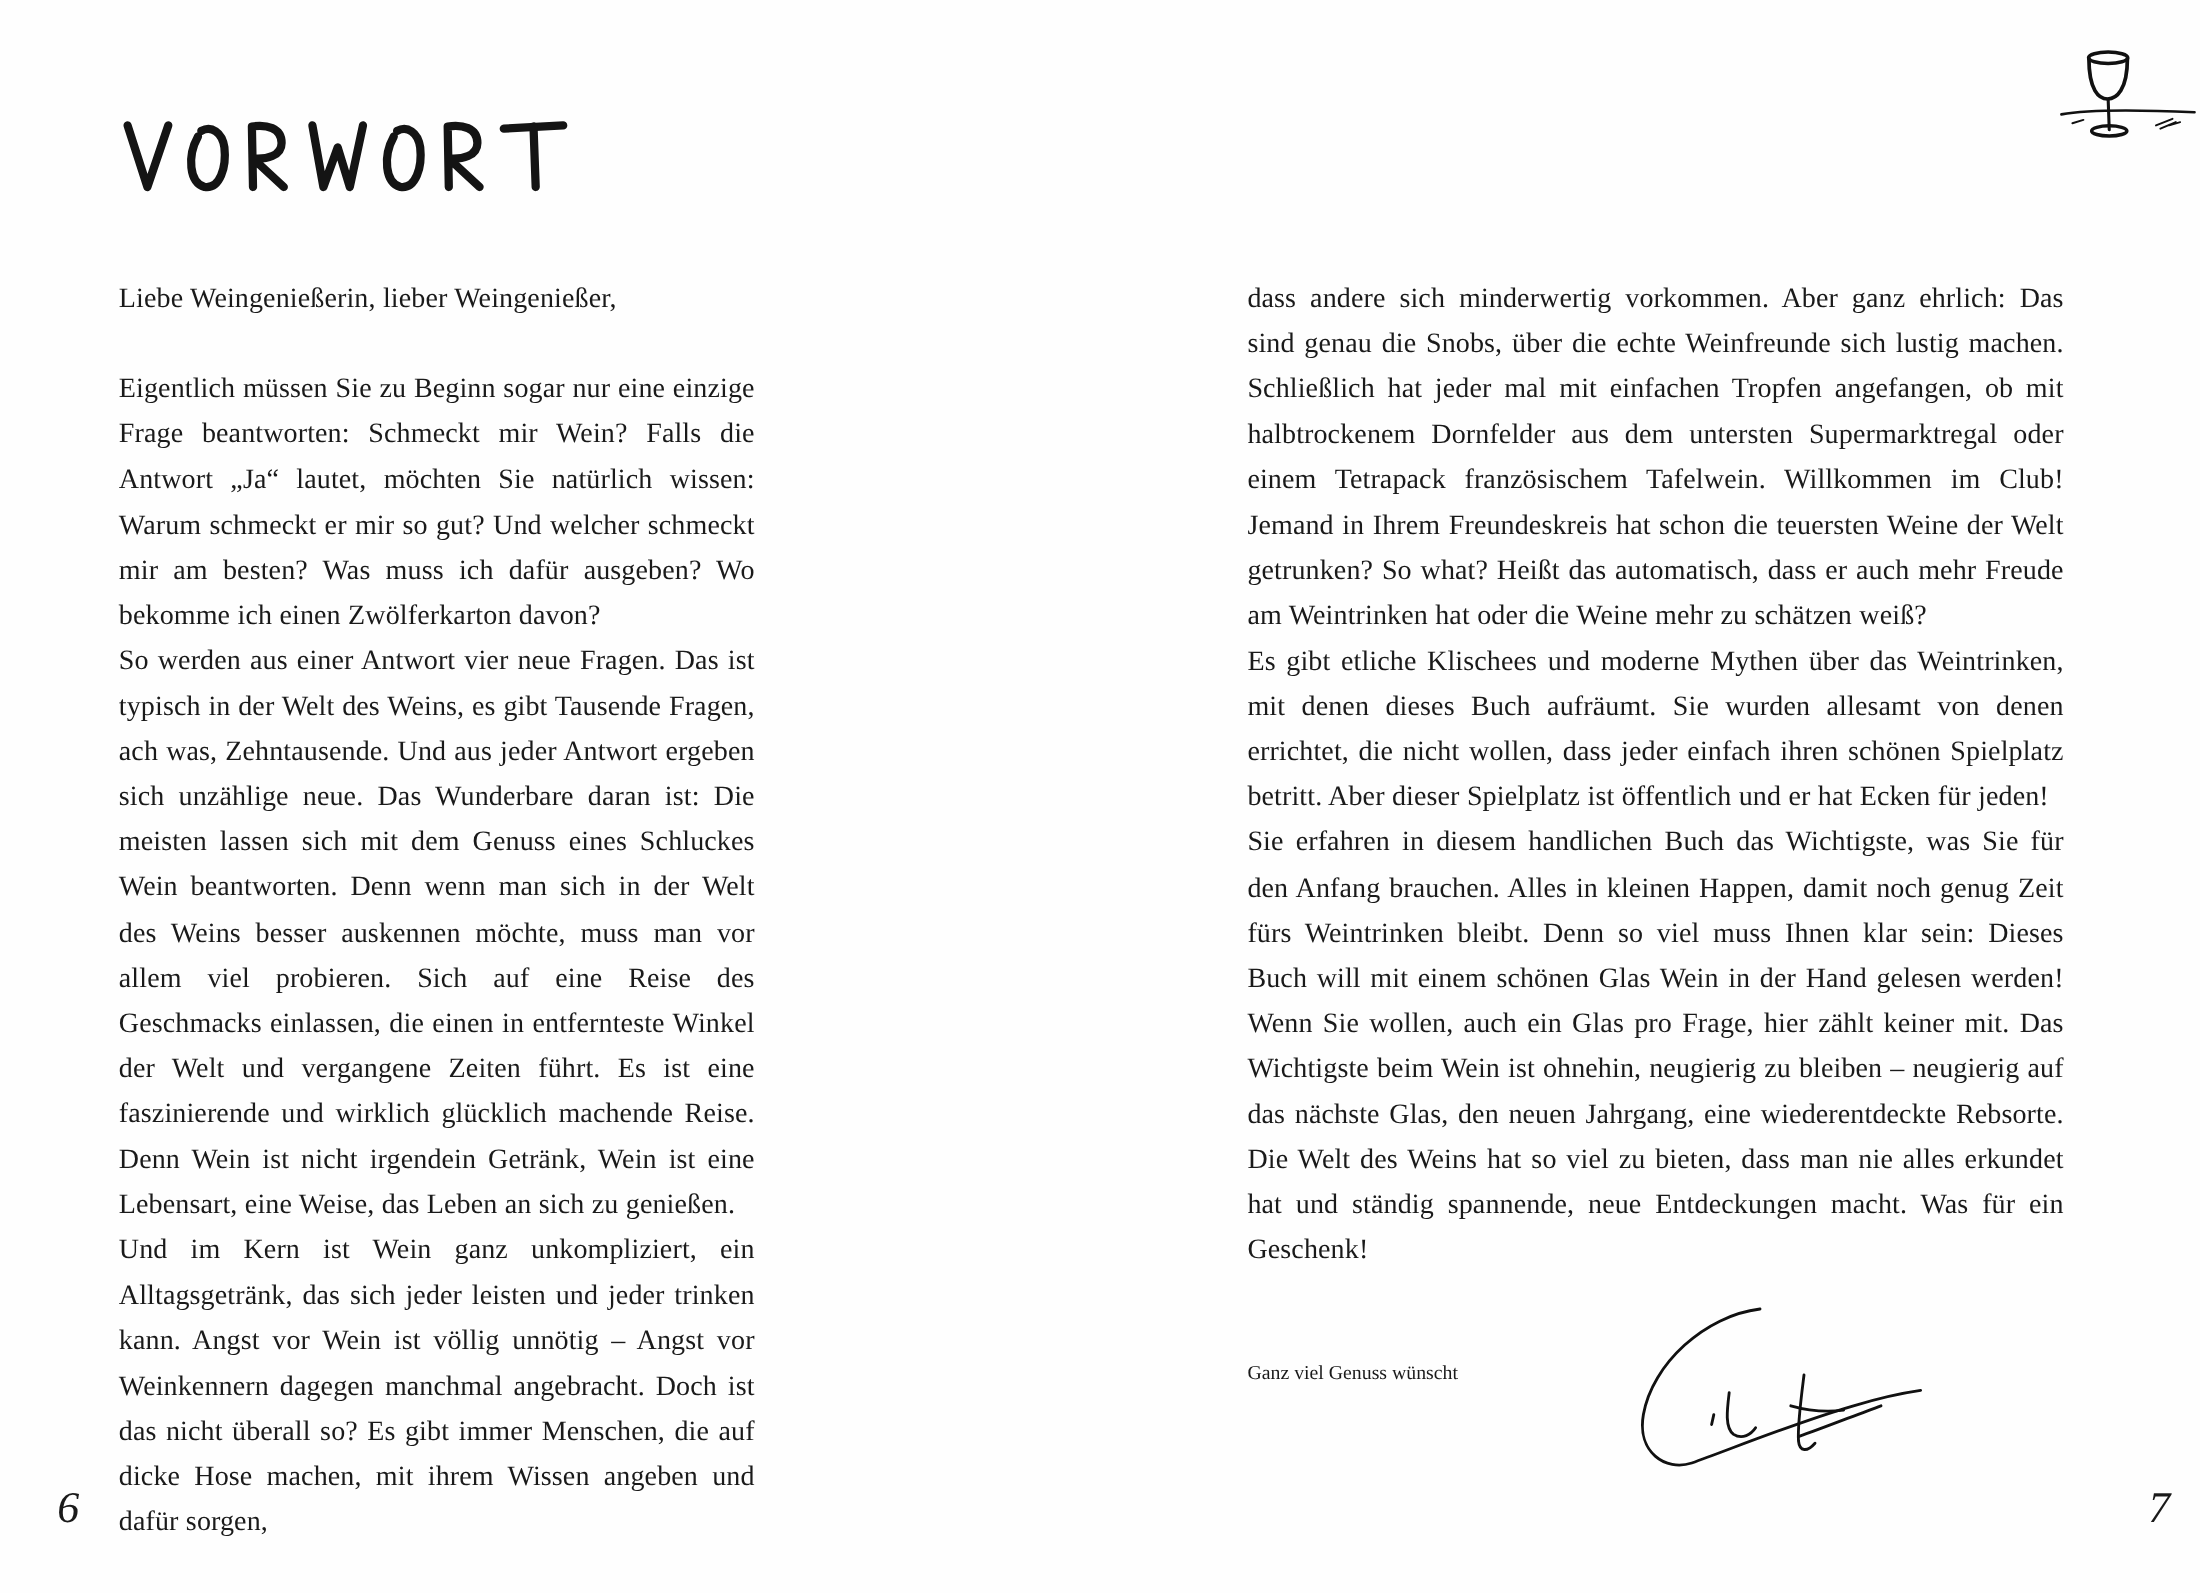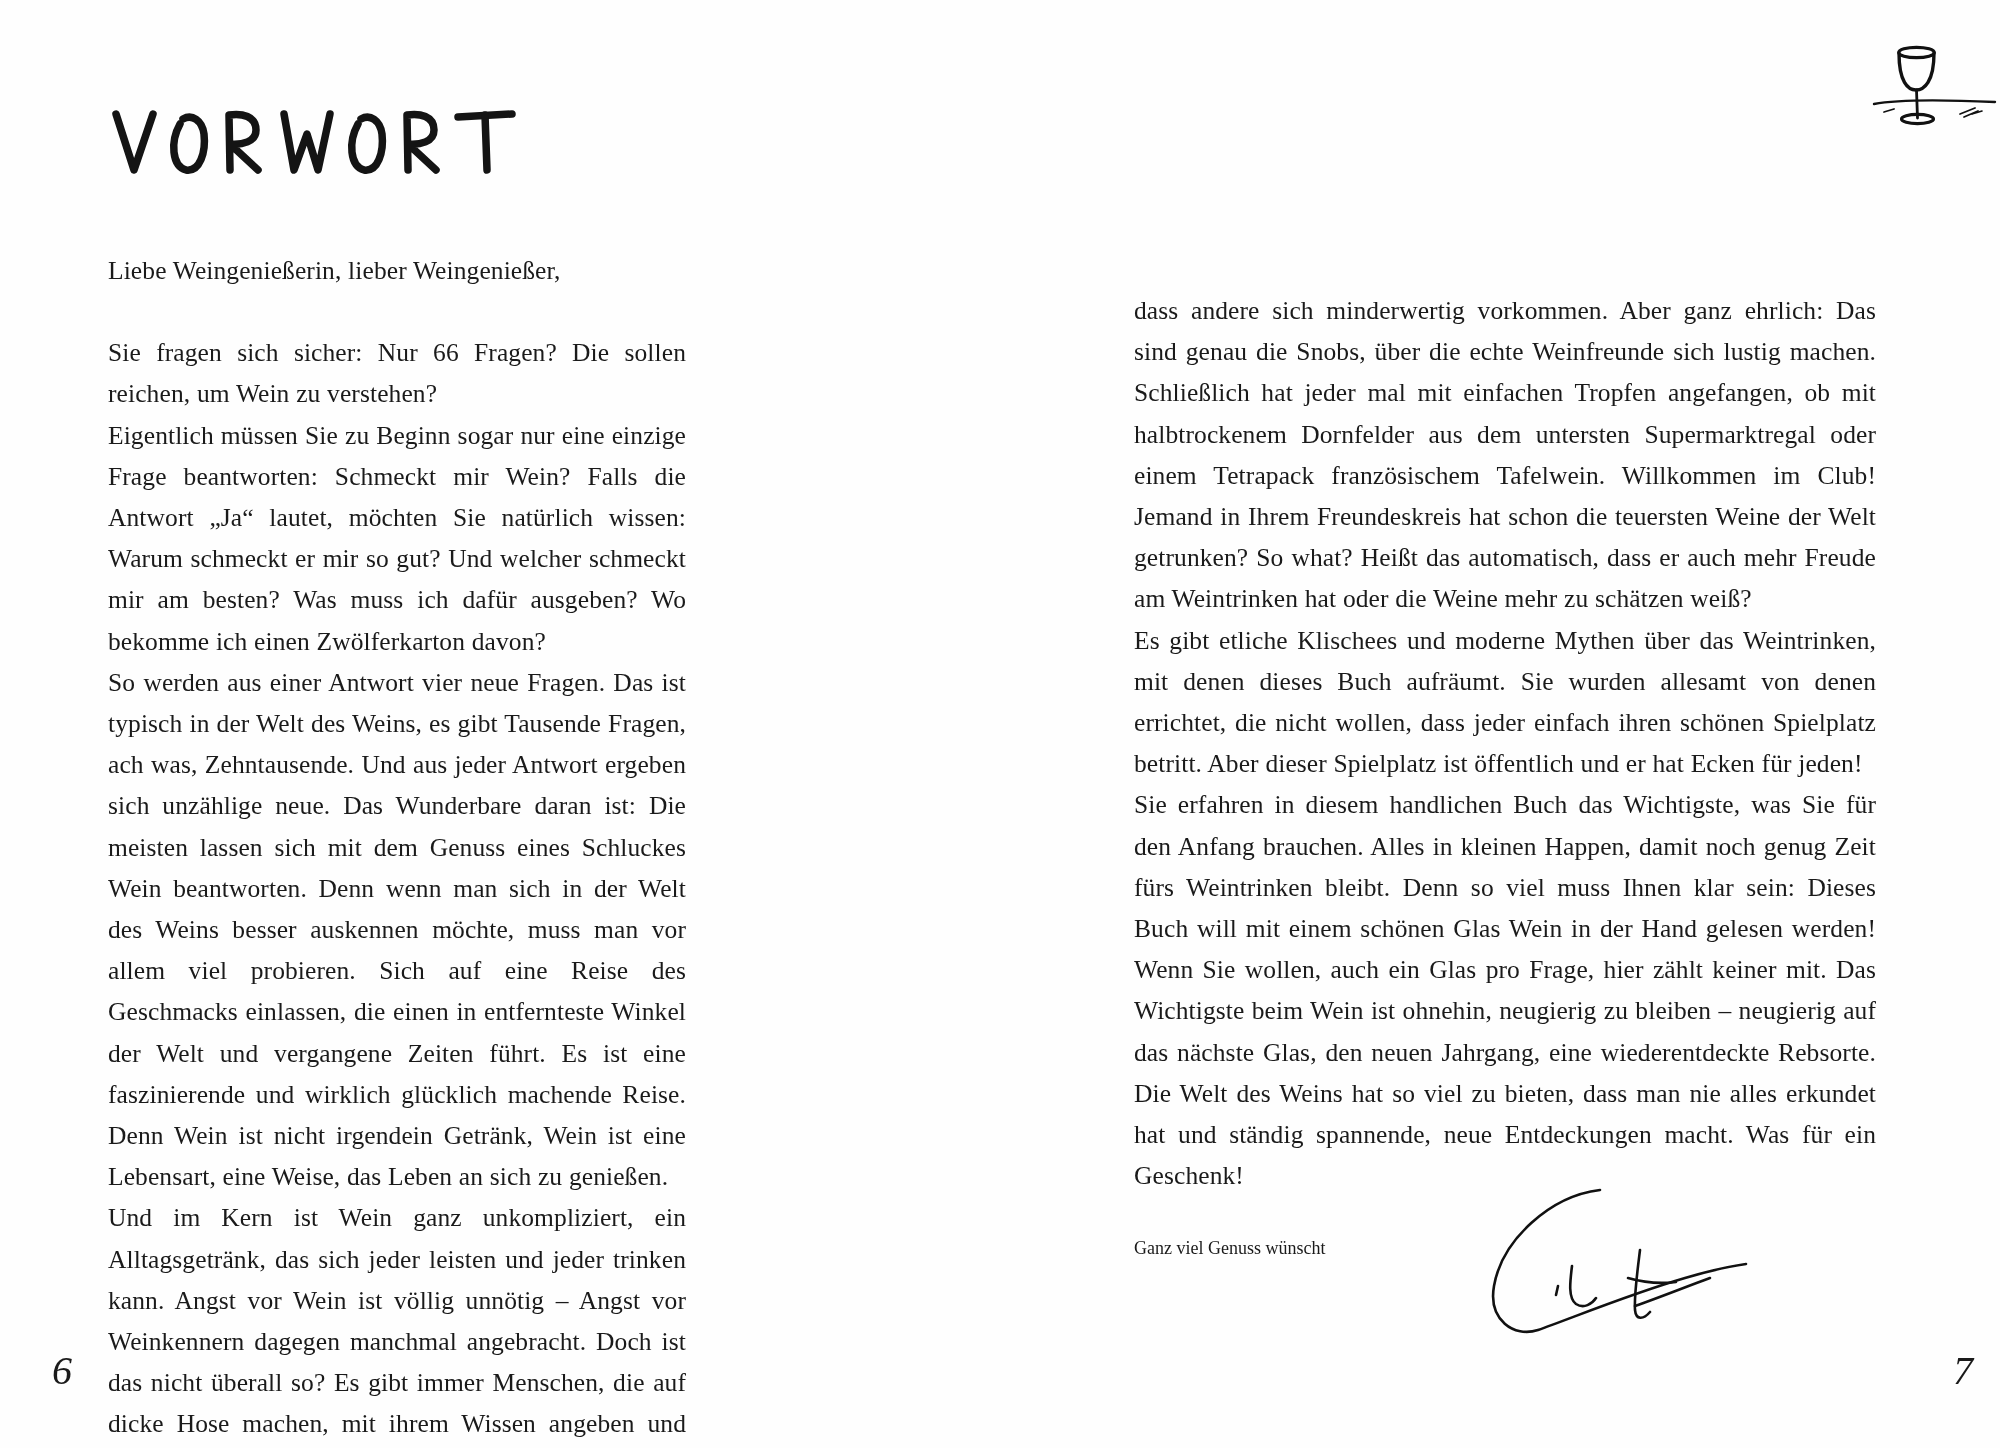--- a/index.html
+++ b/index.html
@@ -54,21 +54,21 @@
     font-size: 25.5px;
     line-height: 41.2px;
     text-align: justify;
     text-justify: inter-word;
     letter-spacing: 0.1px;
     word-spacing: 0.2px;
     -webkit-hyphens: none;
     hyphens: none;
   }
   .column.left  { left: 108px; }
-  .column.right { left: 1134px; width: 742px; margin-top: 40px; }
+  .column.right { left: 1134px; width: 742px; }
   .column.right { font-size: 25.5px; line-height: 41.2px; }
 
   .column p {
     margin: 0;
   }
   .salutation {
     margin-bottom: 41px !important;
   }
   
   .column p::after {
@@ -164,21 +164,20 @@
         <path d="M377 7 L 379 62" stroke-width="7.5"></path>
       </g>
       <text class="title-fallback" x="0" y="60">VORWORT</text>
     </svg>
   </div>
 
   <div class="gutter"></div>
 
   <div class="column left">
     <p class="salutation no-stretch">Liebe Weingenießerin, lieber Weingenießer,</p>
-    <p class="no-stretch">Sie fragen sich sicher: Nur 66 Fragen? Die sollen reichen, um Wein zu verstehen?</p>
     <p class="no-stretch">Eigentlich müssen Sie zu Beginn sogar nur eine einzige Frage beantworten: Schmeckt mir Wein? Falls die Antwort „Ja“ lautet, möchten Sie natürlich wissen: Warum schmeckt er mir so gut? Und welcher schmeckt mir am besten? Was muss ich dafür ausgeben? Wo bekomme ich einen Zwölferkarton davon?</p>
     <p class="no-stretch">So werden aus einer Antwort vier neue Fragen. Das ist typisch in der Welt des Weins, es gibt Tausende Fragen, ach was, Zehntausende. Und aus jeder Antwort ergeben sich unzählige neue. Das Wunderbare daran ist: Die meisten lassen sich mit dem Genuss eines Schluckes Wein beantworten. Denn wenn man sich in der Welt des Weins besser auskennen möchte, muss man vor allem viel probieren. Sich auf eine Reise des Geschmacks einlassen, die einen in entfernteste Winkel der Welt und vergangene Zeiten führt. Es ist eine faszinierende und wirklich glücklich machende Reise. Denn Wein ist nicht irgendein Getränk, Wein ist eine Lebensart, eine Weise, das Leben an sich zu genießen.</p>
     <p class="no-stretch">Und im Kern ist Wein ganz unkompliziert, ein Alltagsgetränk, das sich jeder leisten und jeder trinken kann. Angst vor Wein ist völlig unnötig – Angst vor Weinkennern dagegen manchmal angebracht. Doch ist das nicht überall so? Es gibt immer Menschen, die auf dicke Hose machen, mit ihrem Wissen angeben und dafür sorgen,</p>
   </div>
 
   <div class="column right">
     <p class="no-stretch">dass andere sich minderwertig vorkommen. Aber ganz ehrlich: Das sind genau die Snobs, über die echte Weinfreunde sich lustig machen. Schließlich hat jeder mal mit einfachen Tropfen angefangen, ob mit halbtrockenem Dornfelder aus dem untersten Supermarktregal oder einem Tetrapack französischem Tafelwein. Willkommen im Club! Jemand in Ihrem Freundeskreis hat schon die teuersten Weine der Welt getrunken? So what? Heißt das automatisch, dass er auch mehr Freude am Weintrinken hat oder die Weine mehr zu schätzen weiß?</p>
     <p class="no-stretch">Es gibt etliche Klischees und moderne Mythen über das Weintrinken, mit denen dieses Buch aufräumt. Sie wurden allesamt von denen errichtet, die nicht wollen, dass jeder einfach ihren schönen Spielplatz betritt. Aber dieser Spielplatz ist öffentlich und er hat Ecken für jeden!</p>
     <p class="no-stretch">Sie erfahren in diesem handlichen Buch das Wichtigste, was Sie für den Anfang brauchen. Alles in kleinen Happen, damit noch genug Zeit fürs Weintrinken bleibt. Denn so viel muss Ihnen klar sein: Dieses Buch will mit einem schönen Glas Wein in der Hand gelesen werden! Wenn Sie wollen, auch ein Glas pro Frage, hier zählt keiner mit. Das Wichtigste beim Wein ist ohnehin, neugierig zu bleiben – neugierig auf das nächste Glas, den neuen Jahrgang, eine wiederentdeckte Rebsorte. Die Welt des Weins hat so viel zu bieten, dass man nie alles erkundet hat und ständig spannende, neue Entdeckungen macht. Was für ein Geschenk!</p>
   </div>

